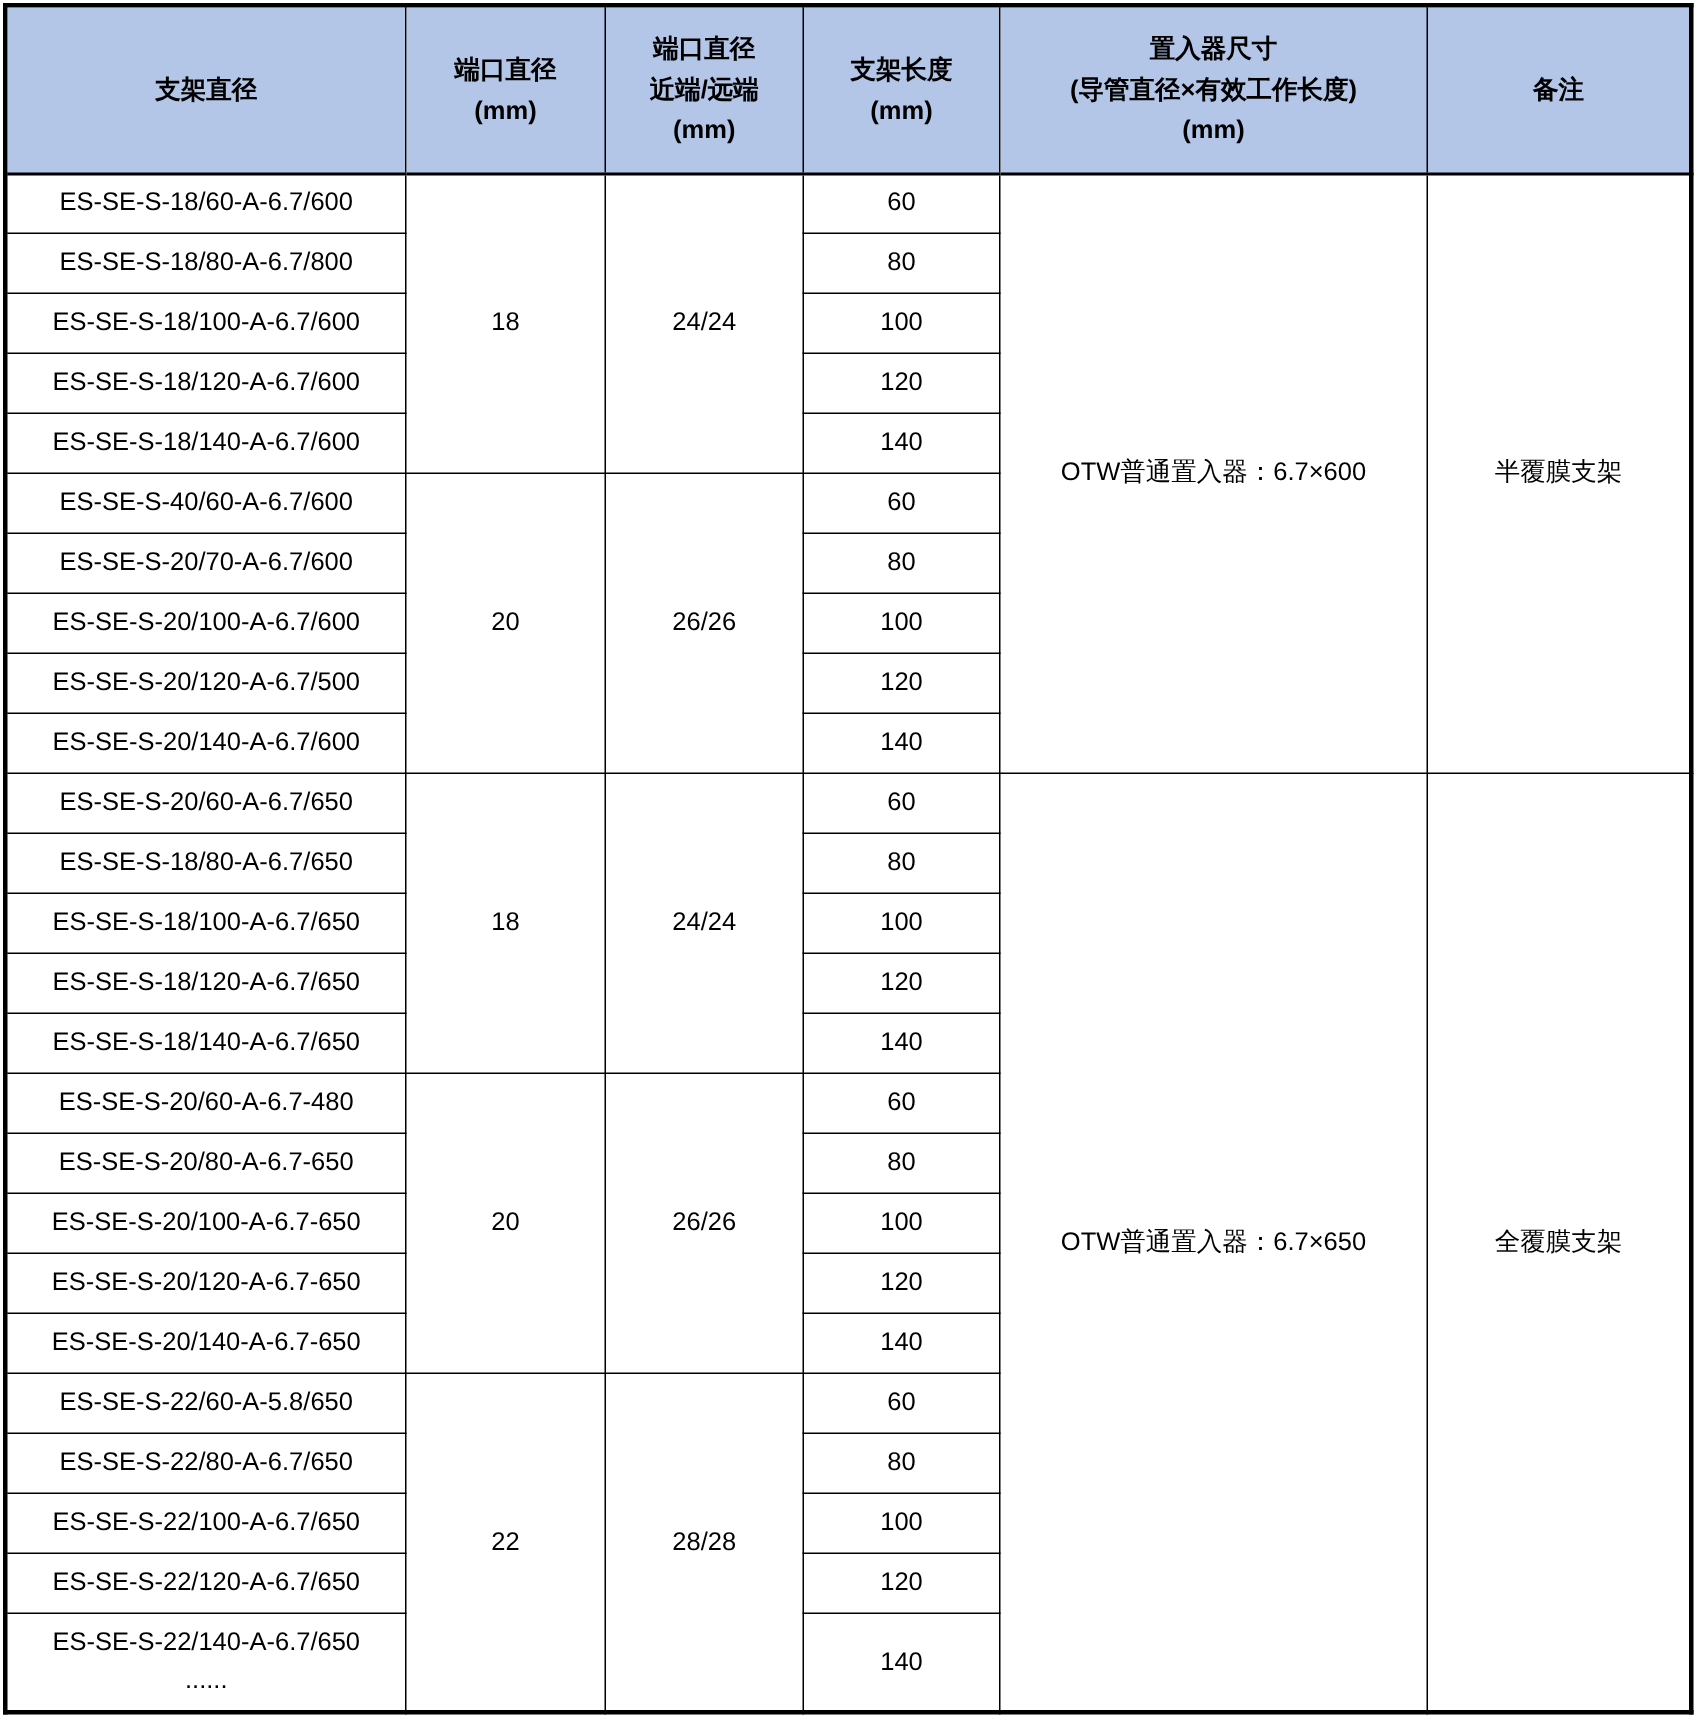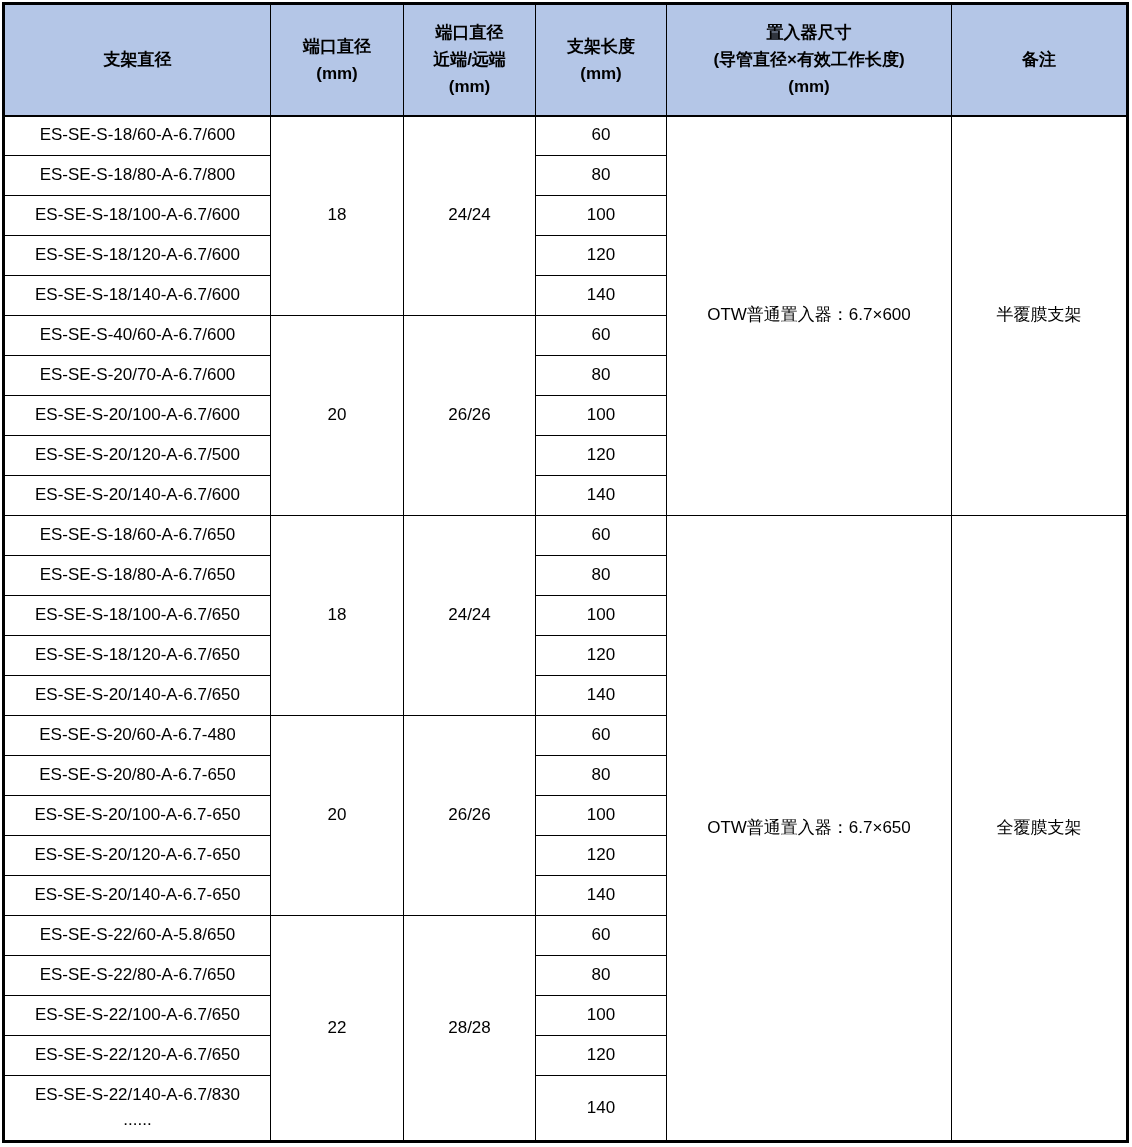--- a/index.html
+++ b/index.html
@@ -113,41 +113,41 @@
     <tr>
       <td>ES-SE-S-20/120-A-6.7/500</td>
       <td>120</td>
     </tr>
     <tr>
       <td>ES-SE-S-20/140-A-6.7/600</td>
       <td>140</td>
     </tr>
 
     <tr>
-      <td>ES-SE-S-18/60-A-6.7/650</td>
+      <td>ES-SE-S-20/60-A-6.7/650</td>
       <td rowspan="5">18</td>
       <td rowspan="5">24/24</td>
       <td>60</td>
       <td rowspan="15">OTW普通置入器：6.7×650</td>
       <td rowspan="15">全覆膜支架</td>
     </tr>
     <tr>
       <td>ES-SE-S-18/80-A-6.7/650</td>
       <td>80</td>
     </tr>
     <tr>
       <td>ES-SE-S-18/100-A-6.7/650</td>
       <td>100</td>
     </tr>
     <tr>
       <td>ES-SE-S-18/120-A-6.7/650</td>
       <td>120</td>
     </tr>
     <tr>
-      <td>ES-SE-S-20/140-A-6.7/650</td>
+      <td>ES-SE-S-18/140-A-6.7/650</td>
       <td>140</td>
     </tr>
 
     <tr>
       <td>ES-SE-S-20/60-A-6.7-480</td>
       <td rowspan="5">20</td>
       <td rowspan="5">26/26</td>
       <td>60</td>
     </tr>
     <tr>
@@ -179,18 +179,18 @@
     </tr>
     <tr>
       <td>ES-SE-S-22/100-A-6.7/650</td>
       <td>100</td>
     </tr>
     <tr>
       <td>ES-SE-S-22/120-A-6.7/650</td>
       <td>120</td>
     </tr>
     <tr class="row-last">
-      <td>ES-SE-S-22/140-A-6.7/830
+      <td>ES-SE-S-22/140-A-6.7/650
 ......</td>
       <td>140</td>
     </tr>
   </tbody>
 </table>
 
 </body></html>

